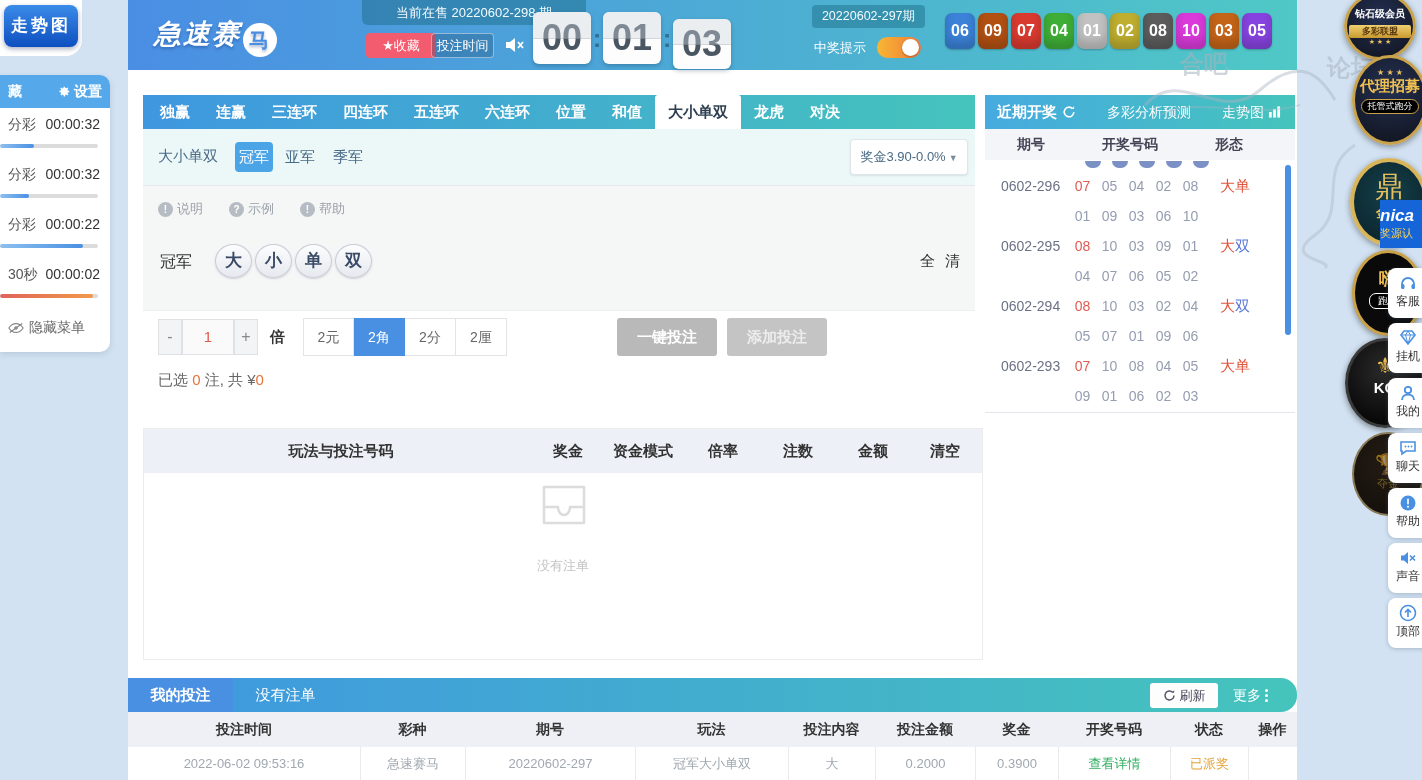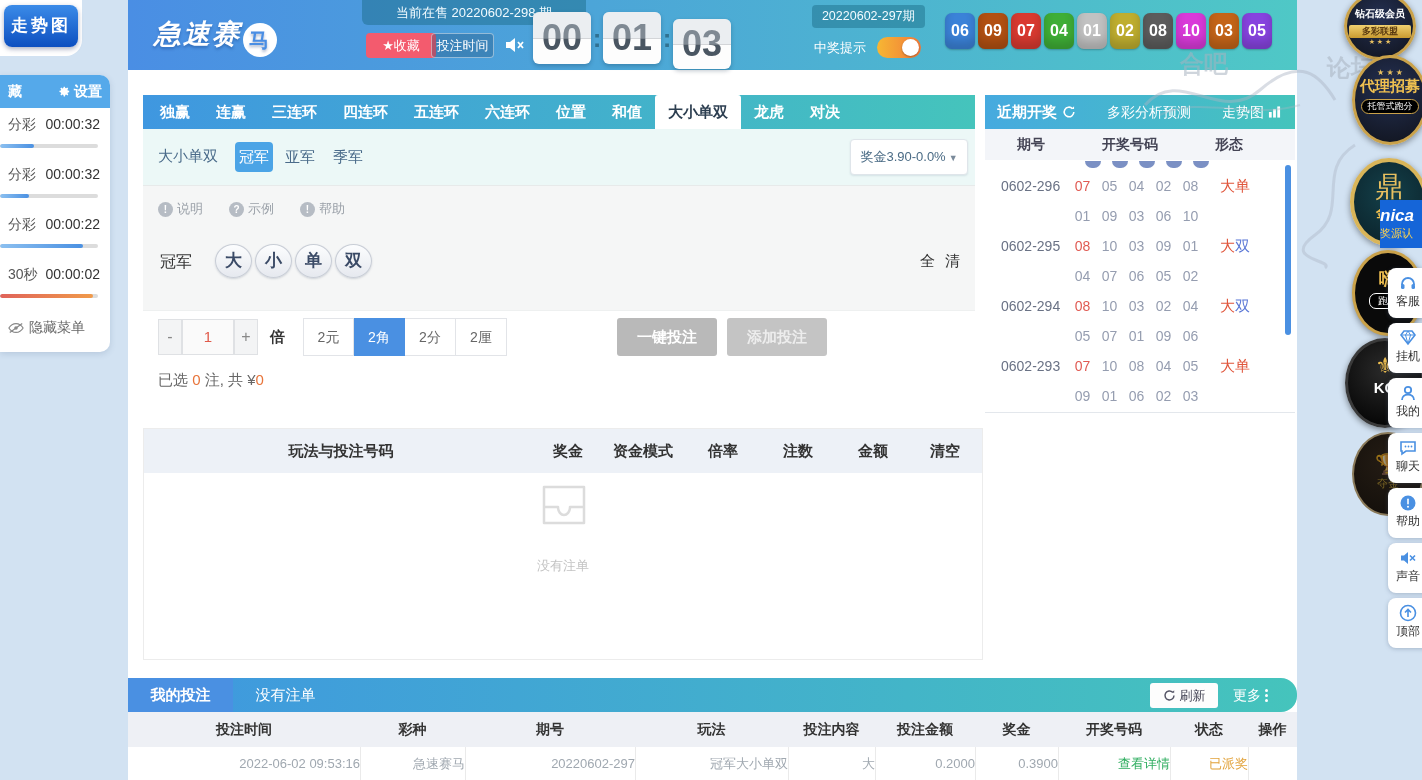--- a/index.html
+++ b/index.html
@@ -113,21 +113,21 @@
   .btab.on { background:#4a90e2; font-weight:bold; }
   .refresh-btn { position:absolute; left:1022px; top:5px; width:68px; height:25px; background:#fdfdfd; border-radius:3px; color:#445; font-size:13px; text-align:center; line-height:25px; display:flex; align-items:center; justify-content:center; gap:4px; }
   .more-btn { position:absolute; left:1105px; top:0; height:34px; line-height:34px; color:#fff; font-size:14px; display:flex; align-items:center; gap:4px; }
   .vdots { display:inline-block; width:3px; }
   .vdots i { display:block; width:3px; height:3px; background:#fff; border-radius:50%; margin:2px 0; }
   .bott { left:128px; top:712px; width:1169px; height:68px; background:#fff; }
   .bt-head, .bt-row { position:absolute; left:0; width:100%; display:grid; grid-template-columns:232px 105px 170px 153px 87px 100px 83px 112px 78px 49px; }
   .bt-head { top:0; height:35px; background:#eef0f5; }
   .bt-head span { text-align:center; line-height:35px; font-size:14px; font-weight:bold; color:#333; }
   .bt-row { top:35px; height:33px; }
-  .bt-row span { text-align:right; line-height:33px; font-size:13px; color:#a0a8b0; border-left:1px solid #eaeaea; }
+  .bt-row span { text-align:center; line-height:33px; font-size:13px; color:#a0a8b0; border-left:1px solid #eaeaea; }
   .bt-row span:first-child { border-left:none; }
 
   
   .wm { pointer-events:none; z-index:60; color:rgba(168,178,192,.55); }
   .wm-big { left:1108px; top:104px; font-size:48px; font-weight:bold; letter-spacing:3px; white-space:nowrap; }
   .wm-s1 { left:1180px; top:48px; font-size:24px; font-weight:bold; }
   .wm-s2 { left:1327px; top:52px; font-size:24px; font-weight:bold; }
 
   
   .badge { position:absolute; border-radius:50%; text-align:center; z-index:62; }

